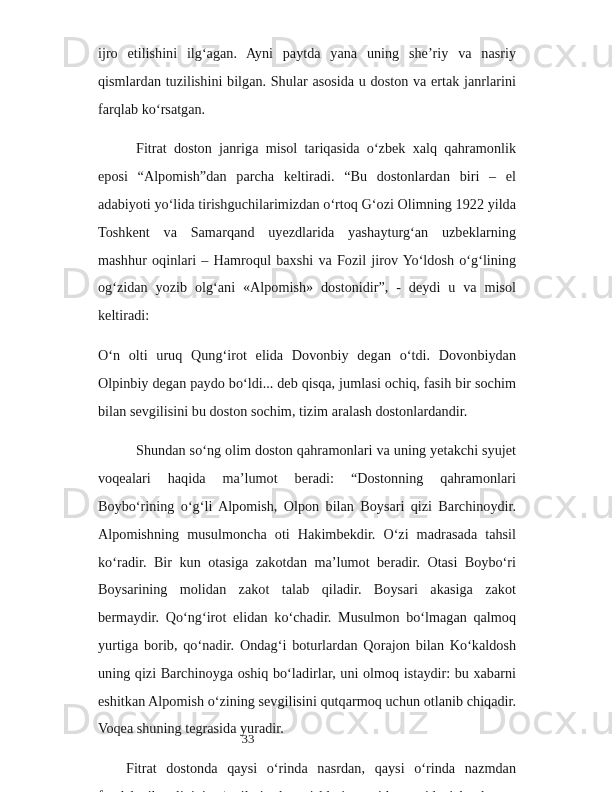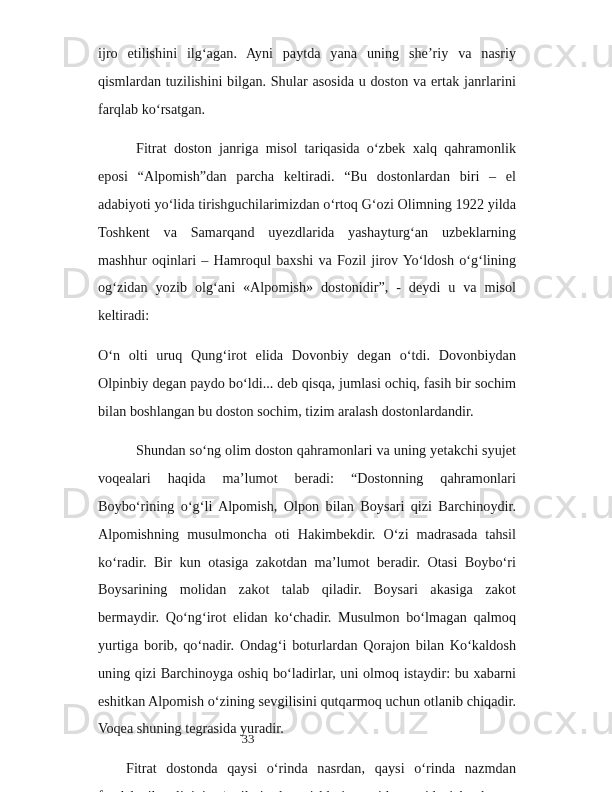--- a/index.html
+++ b/index.html
@@ -108,21 +108,21 @@
 
     <div class="watermark" style="left:60px;  top:700px;">Docx.uz</div>
     <div class="watermark" style="left:268px; top:700px;">Docx.uz</div>
     <div class="watermark" style="left:476px; top:700px;">Docx.uz</div>
   </div>
 
   <div id="text-layer">
     <div id="body-text">
       <p>ijro etilishini ilg‘agan. Ayni paytda yana uning she’riy va nasriy qismlardan tuzilishini bilgan. Shular asosida u doston va ertak janrlarini farqlab ko‘rsatgan.</p>
       <p class="indent">Fitrat doston janriga misol tariqasida o‘zbek xalq qahramonlik eposi “Alpomish”dan parcha keltiradi. “Bu dostonlardan biri – el adabiyoti yo‘lida tirishguchilarimizdan o‘rtoq G‘ozi Olimning 1922 yilda Toshkent va Samarqand uyezdlarida yashayturg‘an uzbeklarning mashhur oqinlari – Hamroqul baxshi va Fozil jirov Yo‘ldosh o‘g‘lining og‘zidan yozib olg‘ani «Alpomish» dostonidir”, - deydi u va misol keltiradi:</p>
-      <p>O‘n olti uruq Qung‘irot elida Dovonbiy degan o‘tdi. Dovonbiydan Olpinbiy degan paydo bo‘ldi... deb qisqa, jumlasi ochiq, fasih bir sochim bilan boshlangan bu doston sochim, tizim aralash dostonlardandir.</p>
+      <p>O‘n olti uruq Qung‘irot elida Dovonbiy degan o‘tdi. Dovonbiydan Olpinbiy degan paydo bo‘ldi... deb qisqa, jumlasi ochiq, fasih bir sochim bilan sevgilisini bu doston sochim, tizim aralash dostonlardandir.</p>
       <p class="indent">Shundan so‘ng olim doston qahramonlari va uning yetakchi syujet voqealari haqida ma’lumot beradi: “Dostonning qahramonlari Boybo‘rining o‘g‘li Alpomish, Olpon bilan Boysari qizi Barchinoydir. Alpomishning musulmoncha oti Hakimbekdir. O‘zi madrasada tahsil ko‘radir. Bir kun otasiga zakotdan ma’lumot beradir. Otasi Boybo‘ri Boysarining molidan zakot talab qiladir. Boysari akasiga zakot bermaydir. Qo‘ng‘irot elidan ko‘chadir. Musulmon bo‘lmagan qalmoq yurtiga borib, qo‘nadir. Ondag‘i boturlardan Qorajon bilan Ko‘kaldosh uning qizi Barchinoyga oshiq bo‘ladirlar, uni olmoq istaydir: bu xabarni eshitkan Alpomish o‘zining sevgilisini qutqarmoq uchun otlanib chiqadir. Voqea shuning tegrasida yuradir.</p>
       <p class="indent-sm">Fitrat dostonda qaysi o‘rinda nasrdan, qaysi o‘rinda nazmdan foydalanilganligini o‘z ilmiy kuzatishlari asosida quyidagicha bayon etadi: “Dostonda qahramonlarning o‘zaro so‘zlari tizim bilan boradir. Baxshi bularning qayoqqa borg‘anlarini, nimalar qilg‘anlarini sochim bilan aytadir. Sochimlari yengil, ochiq, qulay onglashilarlikdir. So‘zning tabiiy borishini buzmasdan, ora-sira saj’lar yasaydir. Ba’zi joylarda sochimlar yarim tizim shaklini oladir: To‘qson otni Yo‘qson botur minadi. Jarashiga jiyak sovut kiyadi. Erta bilan namoz vaqti bo‘lg‘anda Boysarining ovulina keladi.</p>
     </div>
   </div>
 
   <div id="page-number">33</div>
 
 </div>
 
 </body></html>

